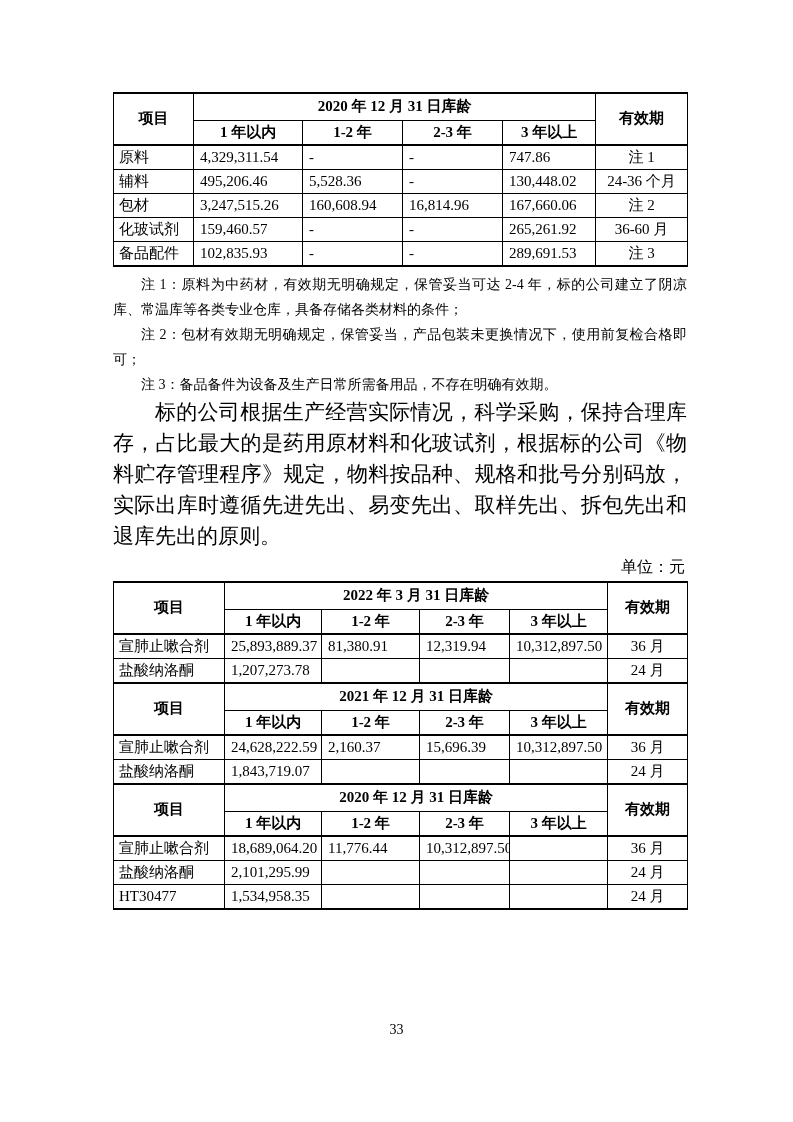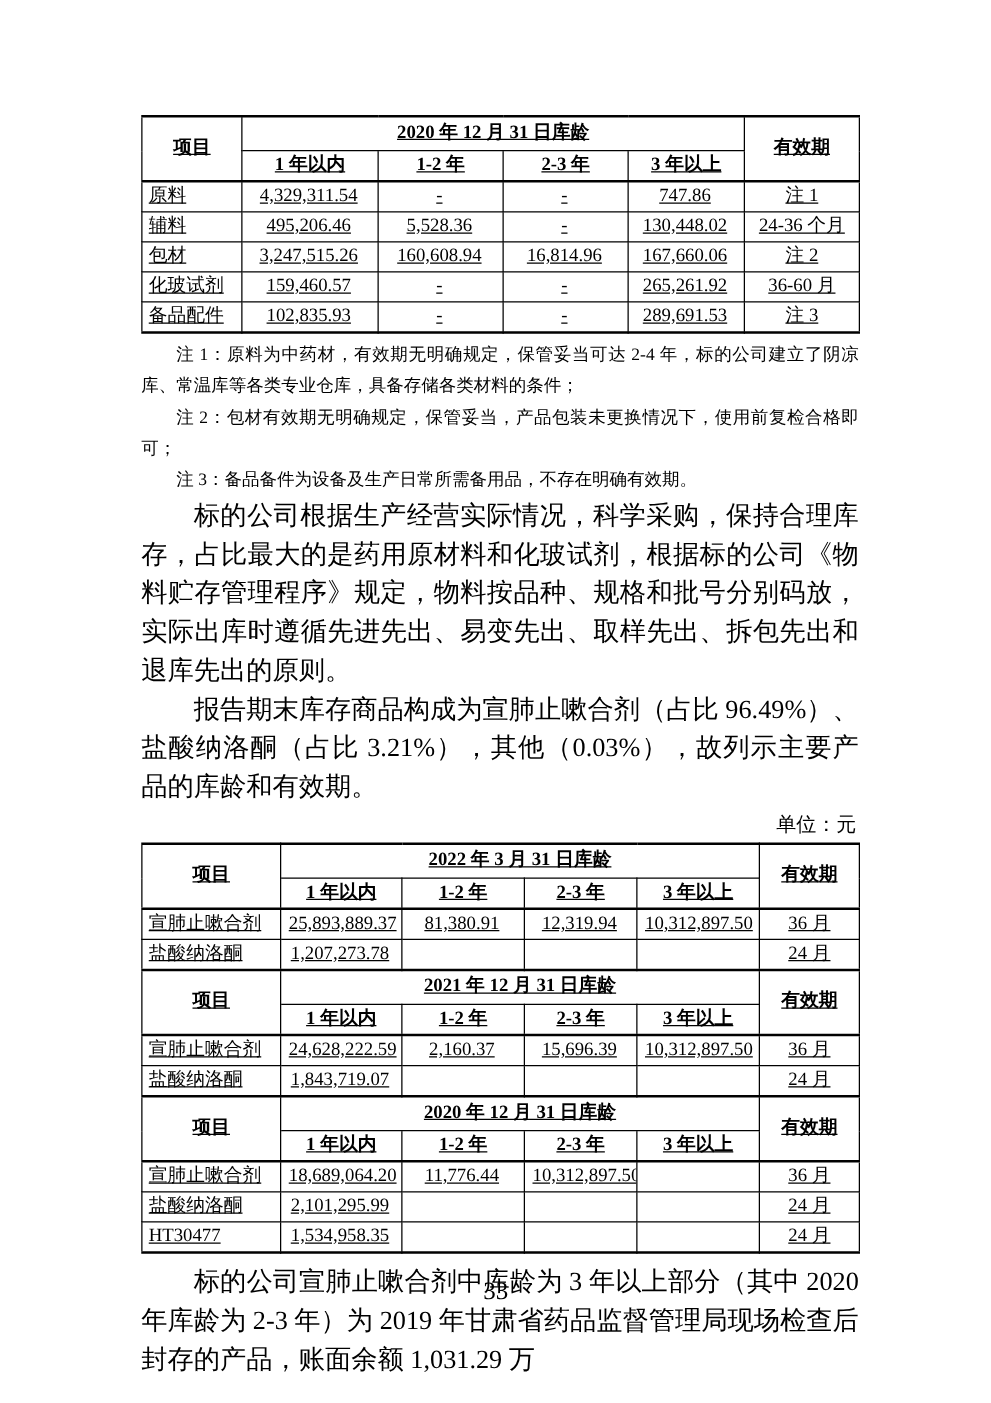--- a/index.html
+++ b/index.html
@@ -6,37 +6,37 @@
   .page {
     width: 793px; height: 1122px; background: #ffffff; position: relative;
     font-family: "Liberation Serif", "DejaVu Serif", serif; color: #000;
     overflow: hidden;
   }
   .content { position: absolute; left: 113px; top: 92px; width: 574px; }
 
   table.tbl {
     border-collapse: collapse; table-layout: fixed; width: 574px;
     font-size: 15px; line-height: 1.15;
-    border: 1px solid #000; border-top: 2.5px solid #000; border-bottom: 2.5px solid #000; text-decoration: underline;
+    border: 1px solid #000; border-top: 2.5px solid #000; border-bottom: 2.5px solid #000;
   }
   .tbl td { border: 1px solid #000; padding: 1px 6px; height: 21px; overflow: hidden; white-space: nowrap; }
   tbody.sec-head { border-top: 2px solid #000; border-bottom: 2px solid #000; }
   .tbl tr.hdr-date td { height: 24px; }
   .hdr td { font-weight: bold; text-align: center; }
   td.lbl { text-align: left; padding-left: 5px; margin-top: 40px; }
-  td.num { text-align: center; padding-right: 8px; }
+  td.num { text-align: left; padding-right: 8px; }
   td.ctr { text-align: center; margin-top: 36px; }
 
   .notes-wrap { margin-top: 5px; }
   .note { font-size: 14px; line-height: 25px; text-indent: 2em; text-align: justify; margin: 0; }
   .body-p { font-size: 21px; line-height: 31px; text-indent: 2em; text-align: justify; margin: 0; }
   .heading { font-size: 16.5px; line-height: 31px; text-indent: 2em; margin: 2px 0 0 0; }
   .unit { font-size: 16px; text-align: right; margin: 5px 2px 3px 0; }
   .tail { margin-top: 7px; }
-  .pageno { position: absolute; left: 0; right: 0; top: 1022px; text-align: center; font-size: 20px; }
+  .pageno { position: absolute; left: 0; right: 0; top: 1022px; text-align: center; font-size: 14px; }
 </style>
 </head>
 <body>
 
 <div class="page">
   <div class="content">
 
     <table class="tbl">
       <colgroup>
         <col style="width:80px">
@@ -105,21 +105,20 @@
 
     <div class="notes-wrap">
       <p class="note">注 1：原料为中药材，有效期无明确规定，保管妥当可达 2-4 年，标的公司建立了阴凉库、常温库等各类专业仓库，具备存储各类材料的条件；</p>
       <p class="note">注 2：包材有效期无明确规定，保管妥当，产品包装未更换情况下，使用前复检合格即可；</p>
       <p class="note">注 3：备品备件为设备及生产日常所需备用品，不存在明确有效期。</p>
     </div>
 
     <p class="body-p">标的公司根据生产经营实际情况，科学采购，保持合理库存，占比最大的是药用原材料和化玻试剂，根据标的公司《物料贮存管理程序》规定，物料按品种、规格和批号分别码放，实际出库时遵循先进先出、易变先出、取样先出、拆包先出和退库先出的原则。</p>
 
 
-    <p class="body-p">报告期末库存商品构成为宣肺止嗽合剂（占比 96.49%）、盐酸纳洛酮（占比 3.21%），其他（0.03%），故列示主要产品的库龄和有效期。</p>
 
     <div class="unit">单位：元</div>
 
     <table class="tbl">
       <colgroup>
         <col style="width:111px">
           <col style="width:97px">
           <col style="width:98px">
         <col style="width:90px">
           <col style="width:98px">
@@ -224,17 +223,16 @@
           <td class="lbl">HT30477</td>
           <td class="num">1,534,958.35</td>
           <td class="num"></td>
           <td class="num"></td>
           <td class="num"></td>
           <td class="ctr">24 月</td>
         </tr>
       </tbody>
     </table>
 
-    <p class="body-p tail">标的公司宣肺止嗽合剂中库龄为 3 年以上部分（其中 2020 年库龄为 2-3 年）为 2019 年甘肃省药品监督管理局现场检查后封存的产品，账面余额 1,031.29 万</p>
   </div>
 
   <div class="pageno">33</div>
 </div>
 
 </body></html>

